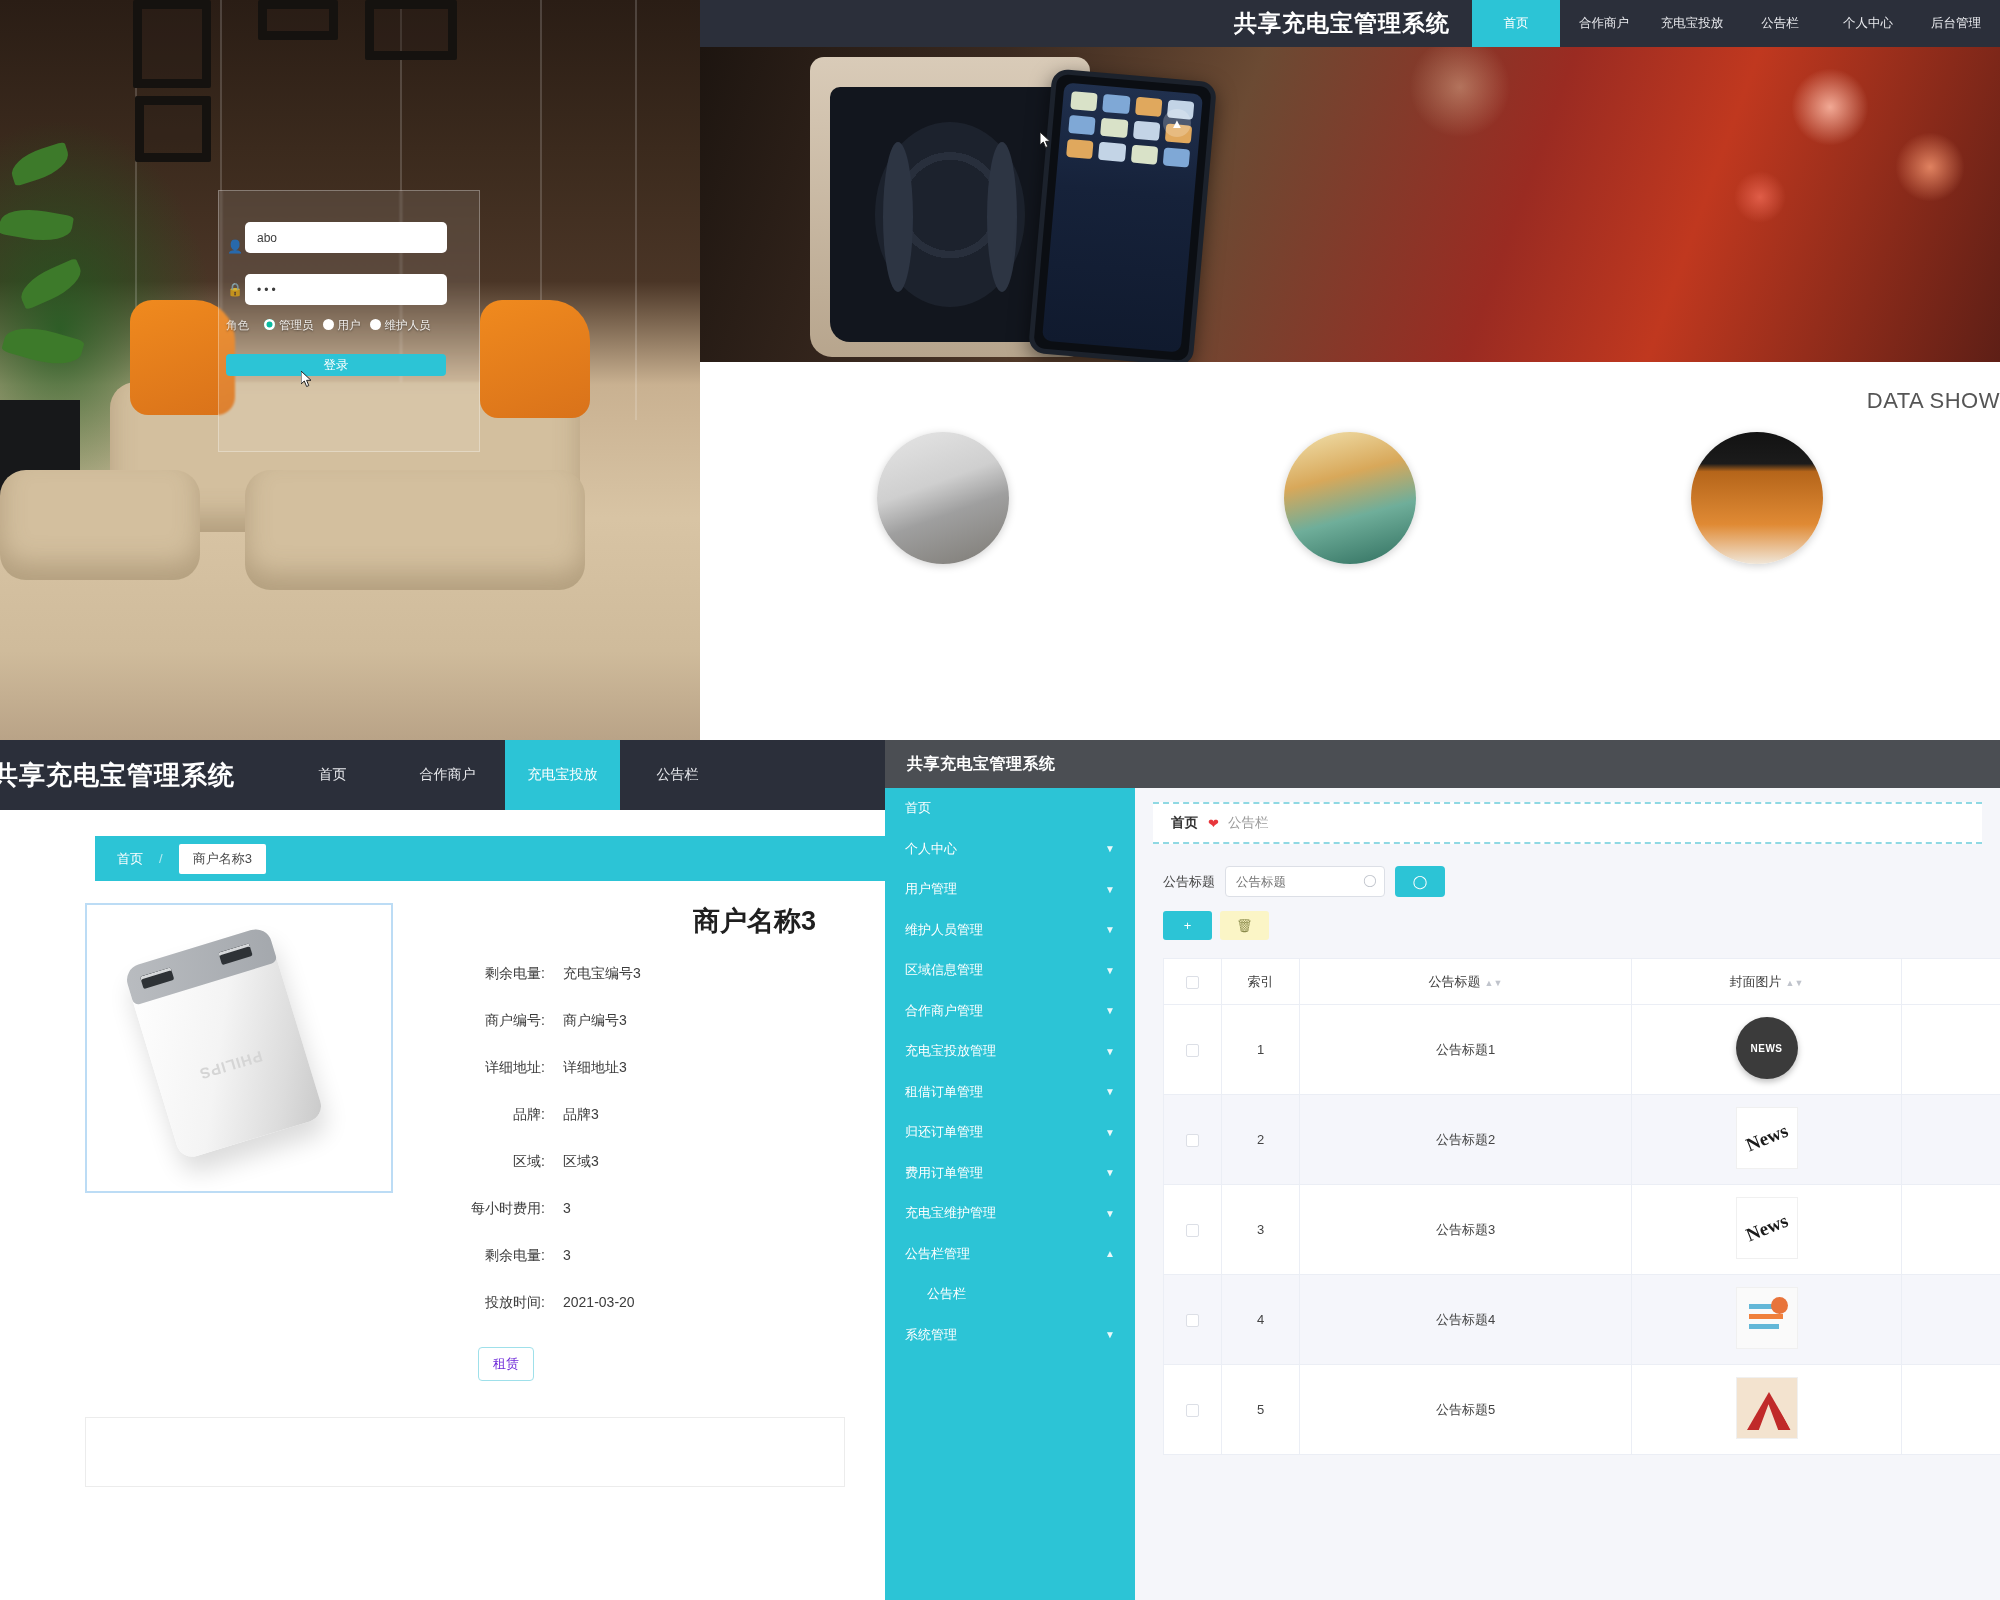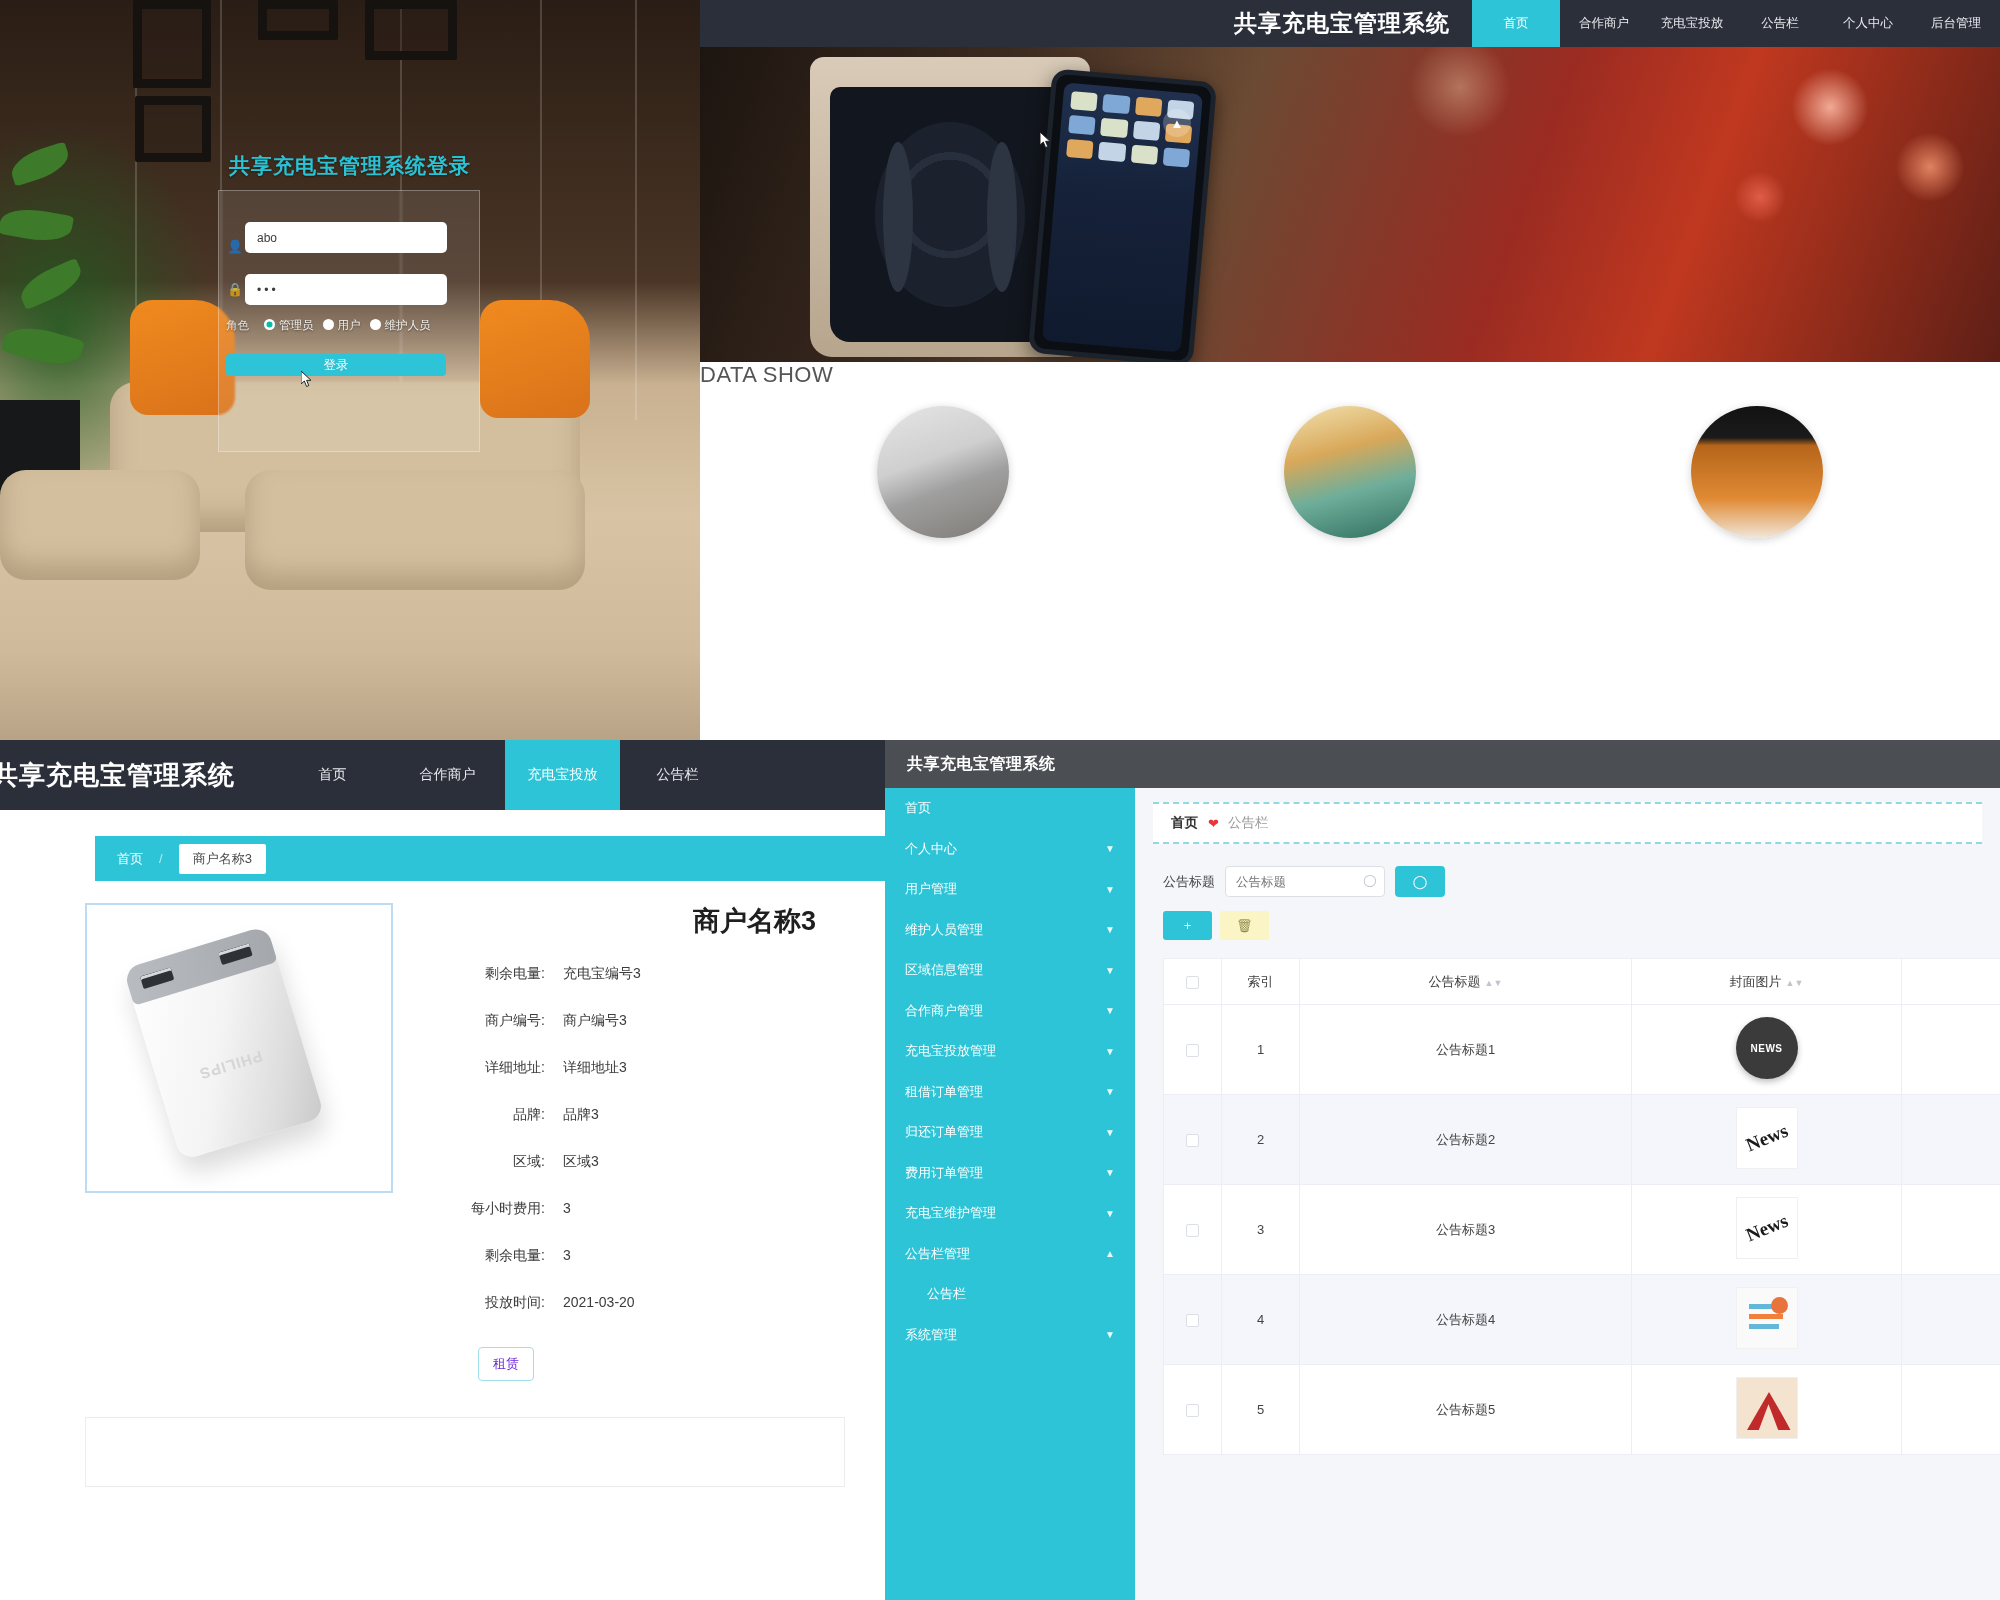--- a/index.html
+++ b/index.html
@@ -160,21 +160,21 @@
   .hero-phone .app.c { background: #e0a85d; }
   .hero-phone .app.d { background: #c3d4e6; }
   .carousel-btn {
     position: absolute; left: 463px; width: 28px; height: 28px; border-radius: 50%;
     background: rgba(255,255,255,.22); color: #fff; cursor: pointer;
     display: flex; align-items: center; justify-content: center; font-size: 13px;
   }
   #car-up { top: 62px; }
   #car-down { top: 305px; background: transparent; }
 
-  .showcase { text-align: left; }
+  .showcase { padding-top: 26px; text-align: right; }
   .showcase .en { font-size: 22px; color: #555; letter-spacing: .5px; }
   .showcase .cn { font-size: 18px; color: #555; margin-top: 6px; }
   .merchant-row {
     margin-top: 18px; display: flex; justify-content: space-around; align-items: center;
     padding: 0 40px;
   }
   .merchant {
     width: 132px; height: 132px; border-radius: 50%; overflow: hidden;
     box-shadow: 0 2px 8px rgba(0,0,0,.18);
   }
@@ -392,21 +392,20 @@
     <div class="leaf" style="left:18px; top:270px; width:66px; height:28px; transform:rotate(-24deg)"></div>
     <div class="leaf" style="left:4px; top:330px; width:78px; height:32px; transform:rotate(16deg)"></div>
     <div class="sofa" style="left:110px; top:382px; width:470px; height:150px;"></div>
     <div class="sofa" style="left:245px; top:470px; width:340px; height:120px;"></div>
     <div class="sofa" style="left:0px; top:470px; width:200px; height:110px;"></div>
     <div class="cushion" style="left:130px; top:300px; width:105px; height:115px;"></div>
     <div class="cushion" style="left:480px; top:300px; width:110px; height:118px;"></div>
 
     <div class="login-card"></div>
 
-    <div class="login-title">共享充电宝管理系统登录</div>
 
     <span class="field-icon" id="icon-user">👤</span>
     <div class="login-field" id="login-user">abo</div>
 
     <span class="field-icon" id="icon-lock">🔒</span>
     <div class="login-field" id="login-pass">•••</div>
 
     <div class="role-row">
       <span class="role-label">角色</span>
       <span><i class="radio on"></i><span>管理员</span></span>

